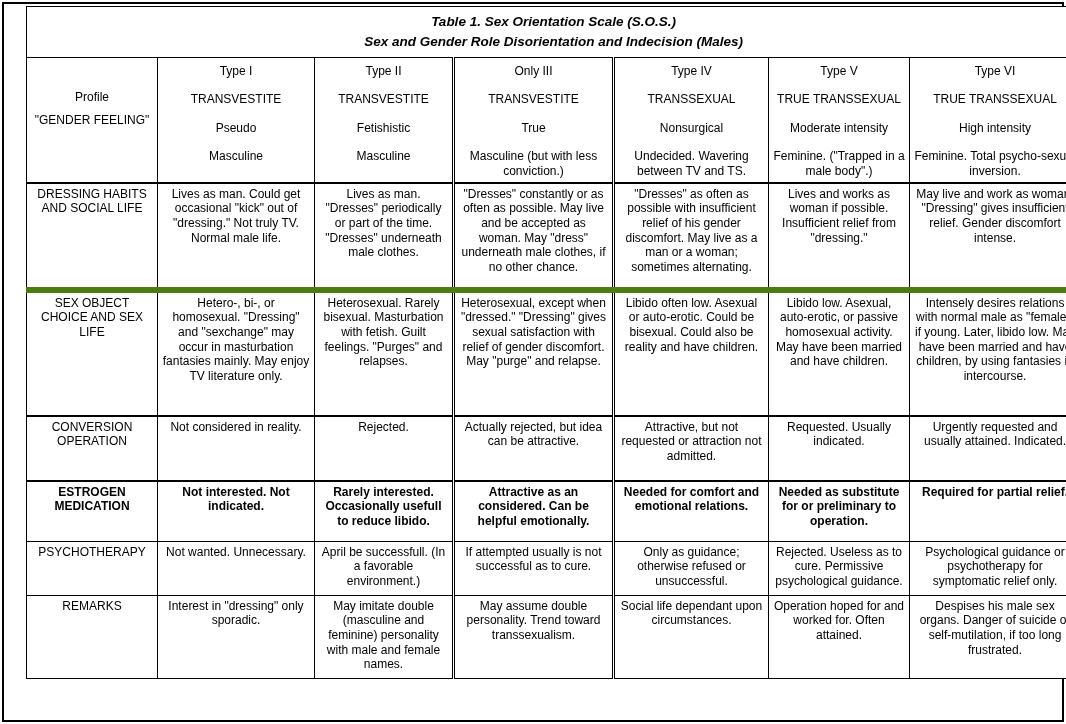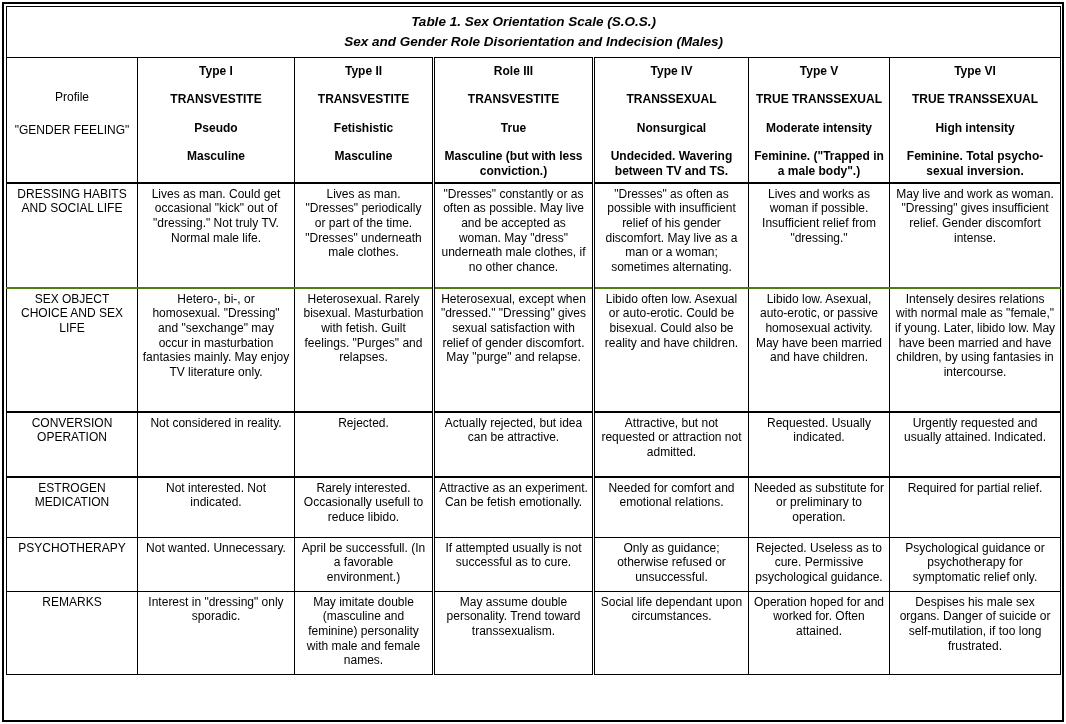--- a/index.html
+++ b/index.html
@@ -1,35 +1,35 @@
 <!DOCTYPE html>
 <html><head>
 <meta charset="utf-8">
 <style>
   html,body{margin:0;padding:0;background:#fff;}
   body{width:1066px;height:724px;font-family:"Liberation Sans","DejaVu Sans",sans-serif;color:#000;}
-  .frame{position:absolute;left:2px;top:2px;right:2px;bottom:2px;border:2px solid #000;}
+  .frame{position:absolute;left:2px;top:2px;right:2px;bottom:2px;border:2px solid #000;padding-left:20px;}
   table{border-collapse:collapse;table-layout:fixed;width:1054px;margin:2px;border:1px solid #000;background:#fff;}
   td{border-left:1px solid #000;border-top:1px solid #000;vertical-align:top;text-align:center;
      padding:3px 4px;font-size:12px;line-height:1.22;overflow:hidden;}
   td:first-child{border-left:none;}
   .title-cell{border-top:none;padding:5px 4px 4px;}
   .title-line{font-weight:bold;font-style:italic;font-size:13.5px;line-height:1.5;}
   .r-group td{border-top:3px solid #000;height:22px;vertical-align:middle;padding:2px;}
   .r-profile td{height:117px;}
   .r-dressing td{border-top:2px solid #000;height:97px;margin-top:8px;}
-  .r-sexobj td{border-top:2px solid #4d7c0f;height:116px;margin-left:24px;}
+  .r-sexobj td{border-top:6px solid #4d7c0f;height:116px;margin-left:24px;}
   .r-kinsey td{border-top:3px double #000;height:20px;vertical-align:middle;padding:2px 4px;}
   .r-conversion td{border-top:2px solid #000;height:57px;margin-left:20px;}
-  .r-estrogen td{border-top:2px solid #000;height:53px;}
+  .r-estrogen td{border-top:2px solid #000;height:53px;font-weight:bold;}
   .r-psych td{border-top:1px solid #000;height:47px;text-align:center;}
   .r-remarks td{border-top:1px solid #000;height:76px;}
   .dbl{border-left:3px double #000;}
-  .stack{display:flex;flex-direction:column;gap:14px;padding-top:3px;font-weight:bold;}
-  .stack-label{display:flex;flex-direction:column;gap:19px;padding-top:29px;}
+  .stack{display:flex;flex-direction:column;gap:14px;padding-top:3px;}
+  .stack-label{display:flex;flex-direction:column;gap:9px;padding-top:29px;}
 </style>
 </head>
 <body>
 
 <div class="frame">
 <table>
   <colgroup>
     <col style="width:131px">
         <col style="width:157px">
         <col style="width:139px">
@@ -66,21 +66,21 @@
     <td>
             <div class="stack">
       <div>Type II</div>
       <div>TRANSVESTITE</div>
       <div>Fetishistic</div>
       <div>Masculine</div>
     </div>
           </td>
     <td class="dbl">
             <div class="stack">
-      <div>Role III</div>
+      <div>Only III</div>
       <div>TRANSVESTITE</div>
       <div>True</div>
       <div>Masculine (but with less conviction.)</div>
     </div>
           </td>
     <td class="dbl">
             <div class="stack">
       <div>Type IV</div>
       <div>TRANSSEXUAL</div>
       <div>Nonsurgical</div>
@@ -133,21 +133,21 @@
     <td class="dbl">Actually rejected, but idea can be attractive.</td>
     <td class="dbl">Attractive, but not requested or attraction not admitted.</td>
     <td>Requested. Usually indicated.</td>
     <td>Urgently requested and usually attained. Indicated.</td>
   </tr>
 
   <tr class="r-estrogen">
     <td>ESTROGEN MEDICATION</td>
     <td>Not interested. Not indicated.</td>
     <td>Rarely interested. Occasionally usefull to reduce libido.</td>
-    <td class="dbl">Attractive as an experiment. Can be fetish emotionally.</td>
+    <td class="dbl">Attractive as an considered. Can be helpful emotionally.</td>
     <td class="dbl">Needed for comfort and emotional relations.</td>
     <td>Needed as substitute for or preliminary to operation.</td>
     <td>Required for partial relief.</td>
   </tr>
 
   <tr class="r-psych">
     <td>PSYCHOTHERAPY</td>
     <td>Not wanted. Unnecessary.</td>
     <td>April be successfull. (In a favorable environment.)</td>
     <td class="dbl">If attempted usually is not successful as to cure.</td>

